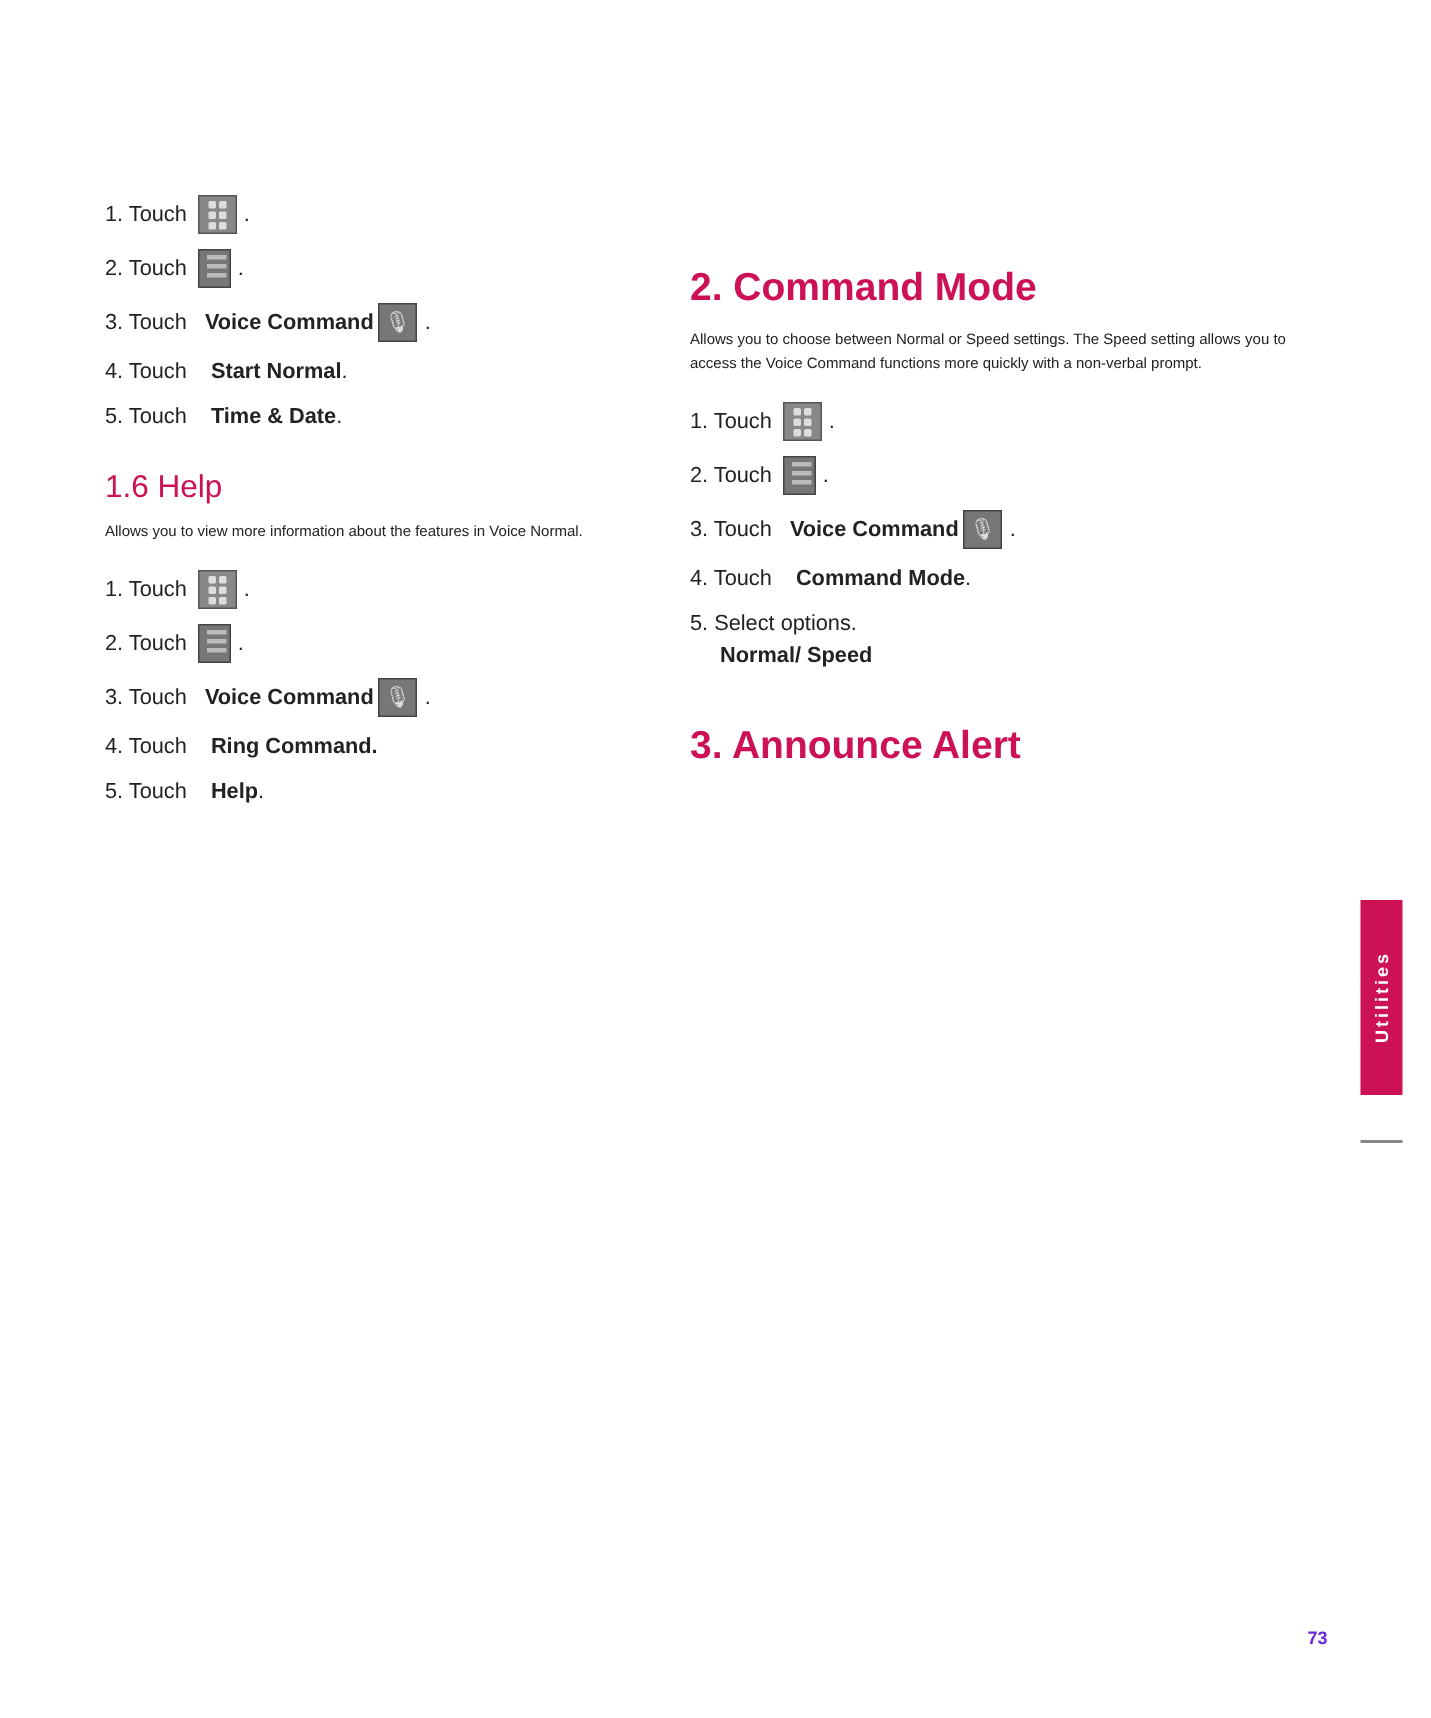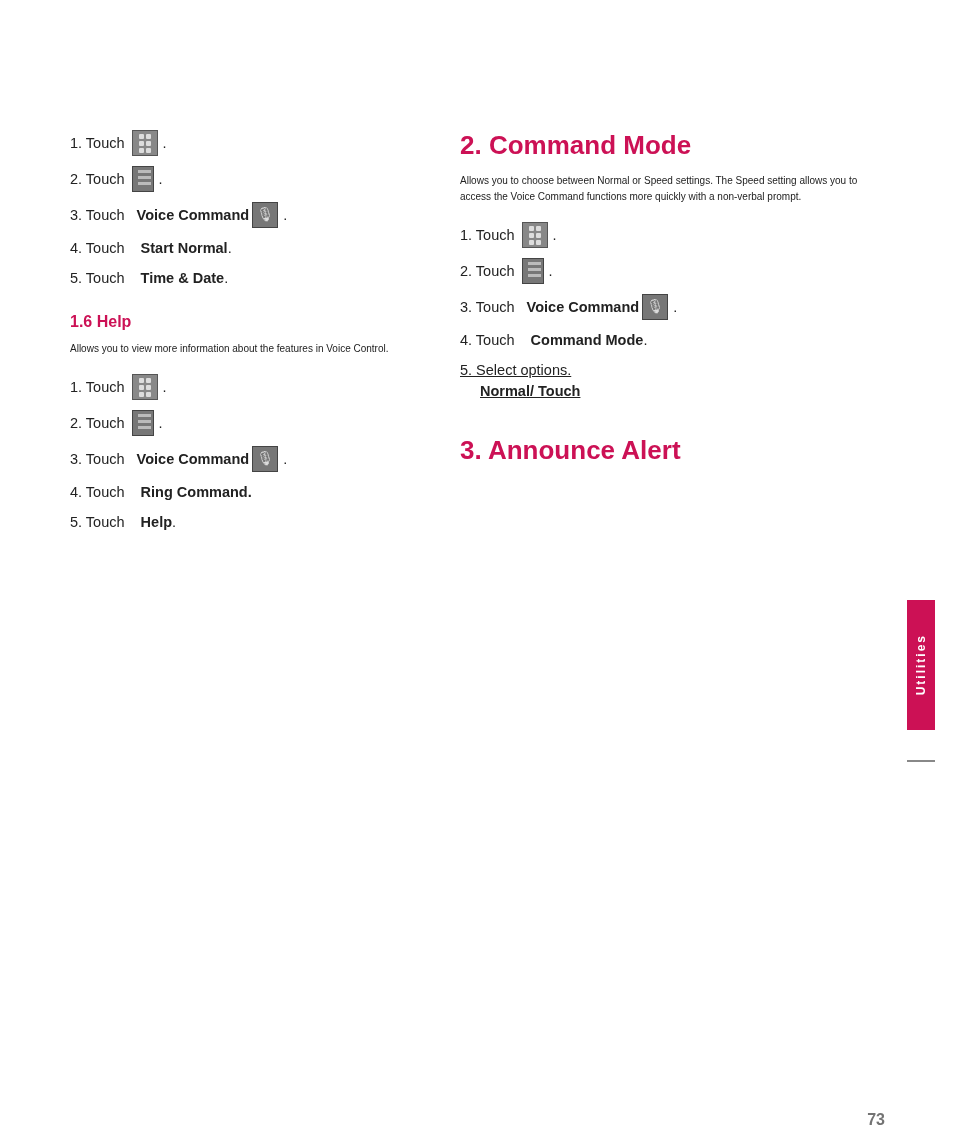--- a/index.html
+++ b/index.html
@@ -23,27 +23,28 @@
     
     .left-col {
       width: 430px;
       padding: 130px 40px 40px 70px;
     }
 
     
     .right-col {
       width: 480px;
       padding: 130px 30px 40px 30px;
+      margin-top: 46px;
     }
 
     
     .section-heading-pink {
       color: #cc1155;
-      font-size: 16px;
-      font-weight: bold;
+      font-size: 21px;
+      font-weight: normal;
       margin-bottom: 10px;
     }
 
     .section-heading-large {
       color: #cc1155;
       font-size: 26px;
       font-weight: bold;
       margin-bottom: 12px;
     }
 
@@ -197,33 +198,32 @@
       right: 0;
       top: 760px;
       width: 28px;
       height: 2px;
       background: #888;
     }
 
     
     .page-number {
       position: absolute;
-      bottom: 16px;
+      bottom: 46px;
       right: 50px;
-      font-size: 16px;
-      font-weight: bold;
-      color: #737373;
+      font-size: 12px;
+      font-weight: bold;
+      color: #6d28d9;
     }
 
     
     .step-5-indent {
       display: flex;
       flex-direction: column;
       margin-bottom: 10px;
-      text-decoration: underline;
     }
 
     .step-5-line1 {
       display: flex;
       align-items: center;
       font-size: 14.5px;
     }
 
     .step-5-line2 {
       font-weight: bold;
@@ -274,21 +274,21 @@
       <li>
         <span class="step-label">5. Touch</span>
         <span style="margin: 0 4px;">&nbsp;</span>
         <span class="step-bold">Time &amp; Date</span>
         <span>.</span>
       </li>
     </ul>
 
     <div>
       <div class="section-heading-pink">1.6 Help</div>
-      <div class="section-body">Allows you to view more information about the features in Voice Control.</div>
+      <div class="section-body">Allows you to view more information about the features in Voice Normal.</div>
     </div>
 
     <ul class="steps-list">
       <li>
         <span class="step-label">1. Touch</span>
         <span class="icon-grid">
           <span class="dot"></span>
             <span class="dot"></span>
             <span class="dot"></span>
           <span class="dot"></span>
@@ -364,21 +364,21 @@
         <span class="step-label">4. Touch</span>
         <span style="margin: 0 4px;">&nbsp;</span>
         <span class="step-bold">Command Mode</span>
         <span>.</span>
       </li>
       <li>
         <div class="step-5-indent">
           <div class="step-5-line1">
             <span>5. Select options.</span>
           </div>
-          <div class="step-5-line2">Normal/ Touch</div>
+          <div class="step-5-line2">Normal/ Speed</div>
         </div>
       </li>
     </ul>
 
     <div>
       <div class="section-heading-large">3. Announce Alert</div>
     </div>
 
   </div>
 

